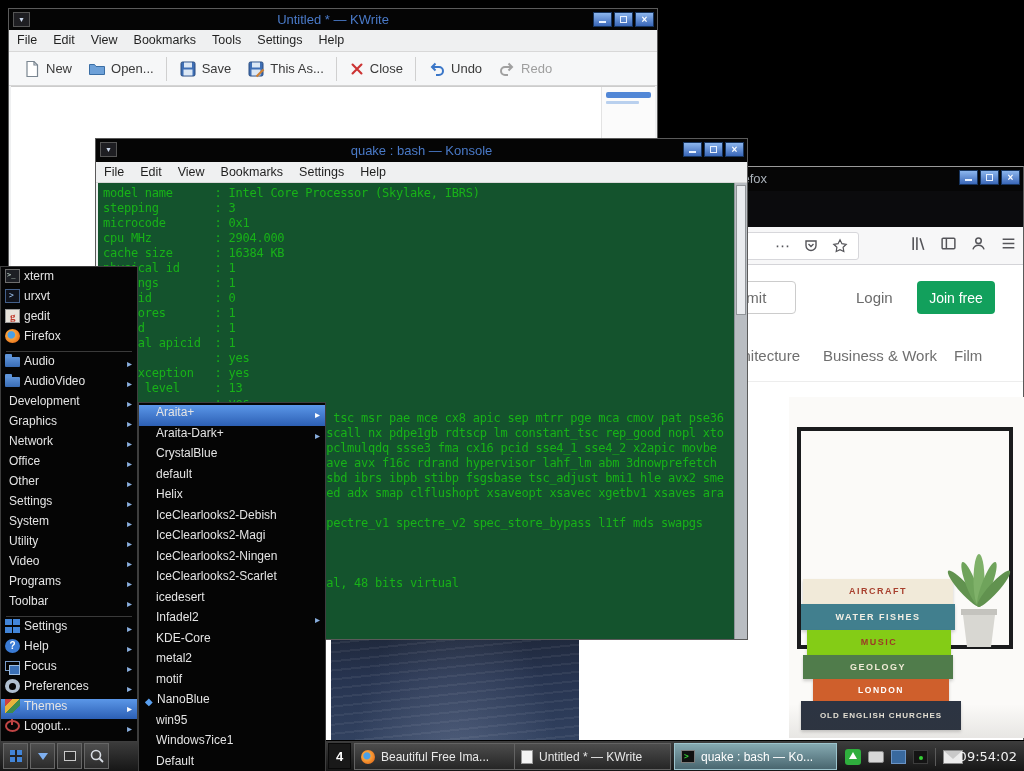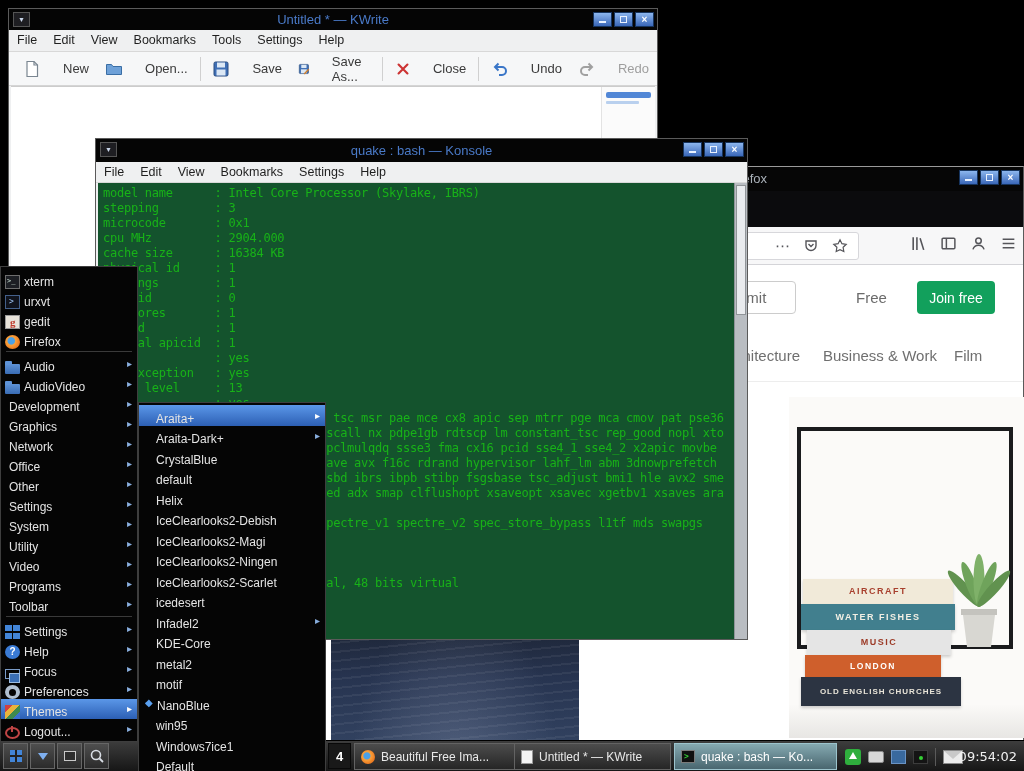--- a/index.html
+++ b/index.html
@@ -20,21 +20,21 @@
   .g-x{position:absolute;width:100%;text-align:center;line-height:13px;color:#fff;font-size:10px;font-weight:bold}
   .menubar{position:absolute;left:0;right:0;display:flex;align-items:center;background:#eff0f1;border-bottom:1px solid #d8d8d8;
            font-size:12.5px;color:#1f1f1f}
   .menubar span{padding:12px 8px;line-height:21px}
 
   
   .kwrite{left:8px;top:8px;width:650px;height:460px;z-index:2}
   .kwrite .menubar{top:21px;height:22px}
   .kw-toolbar{position:absolute;left:0;right:0;top:43px;height:34px;background:#f6f7f8;border-bottom:1px solid #d5d5d5;
               display:flex;align-items:center;padding-left:6px;font-size:13px;color:#3a3a3a}
-  .kbtn{display:flex;align-items:center;gap:22px;padding:0 8px;height:28px}
+  .kbtn{display:flex;align-items:center;gap:5px;padding:0 8px;height:28px}
   .kbtn.disabled{color:#9e9e9e}
   .ksep{width:1px;height:24px;background:#d0d0d0;margin:0 4px}
   .kw-text{position:absolute;left:2px;top:77px;right:2px;bottom:2px;background:#fff;border-top:1px solid #ccc}
   .kw-pre{font-family:"DejaVu Sans Mono",monospace;font-size:13px;line-height:17px;color:#1b1b1b;padding:5px 0 0 20px;white-space:pre}
   .kw-cursor{display:inline-block;width:2px;height:13px;background:#111;vertical-align:-2px;margin-left:1px}
   .kw-map{position:absolute;right:0;top:0;bottom:0;width:54px;background:#fbfbfb;border-left:1px solid #e3e3e3}
   .kw-map .view{position:absolute;left:4px;right:4px;top:5px;height:6px;background:#5287d6;border-radius:2px}
   .kw-map .m2{position:absolute;left:4px;right:16px;top:14px;height:3px;background:#b9d0ee;border-radius:1px}
 
   
@@ -76,29 +76,29 @@
       linear-gradient(#141a26 0%, #1d2535 35%, #273450 65%, #31415f 100%)}
   .photo-books{position:absolute;left:478px;top:132px;width:236px;height:341px;background:#fbfaf8;overflow:hidden}
   .photo-books::after{content:"";position:absolute;left:0;right:0;bottom:0;height:34px;
       background:linear-gradient(transparent, rgba(60,55,45,.10))}
   .shelf-frame{position:absolute;left:8px;top:30px;width:216px;height:222px;border:4px solid #1a1b1d}
   .bookstack{position:absolute;left:12px;top:182px;width:170px}
   .book{position:relative;text-align:center;font-weight:bold;font-size:9px;letter-spacing:1.5px;white-space:nowrap;
         overflow:hidden;box-shadow:0 2px 3px rgba(0,0,0,.18)}
   .b0{width:150px;margin-left:2px;height:25px;line-height:25px;background:#f1ead9;color:#a8402e}
   .b1{width:154px;margin-left:0;height:26px;line-height:26px;background:#417f8e;color:#f2efe4}
-  .b2{width:144px;margin-left:6px;height:25px;line-height:25px;background:#e5e5e5;color:#9c3a26}
+  .b2{width:144px;margin-left:6px;height:25px;line-height:25px;background:#84cc16;color:#9c3a26}
   .b3{width:150px;margin-left:2px;height:24px;line-height:24px;background:#507c4b;color:#f0ead6}
-  .b4{width:136px;margin-left:4px;height:22px;line-height:22px;background:#cf5f2c;color:#fff;font-size:8.5px}
+  .b4{width:136px;margin-left:12px;height:22px;line-height:22px;background:#cf5f2c;color:#fff;font-size:8.5px}
   .b5{width:160px;margin-left:0;height:29px;line-height:29px;background:#2c3442;color:#e8e4d8;font-size:8px;letter-spacing:1px}
   .plant{position:absolute;left:152px;top:150px}
 
   
   .menu{position:absolute;background:#050505;border:1px solid #3e3e3e;color:#e4e4e4;font-size:12px;padding:2px 0}
-  .mi{display:flex;align-items:flex-end;position:relative;padding:0 4px}
+  .mi{display:flex;align-items:flex-start;position:relative;padding:0 4px}
   .root-menu .mi{height:20px}
   .sub-menu .mi{height:20.5px;padding-left:6px}
   .mi .lbl{margin-left:4px;white-space:nowrap}
   .sub-menu .mi .lbl{margin-left:11px}
   .sub-menu .mi.has-ic .lbl{margin-left:1px}
   .mi .arr{position:absolute;right:5px;color:#88aede;font-size:10px;line-height:20px}
   .mi.hl{background:linear-gradient(#5b97e8,#2c5fb4)}
   .mi.hl .arr{color:#fff}
   .msep{height:1px;background:#3a3a3a;margin:2px 5px}
   .root-menu{left:0;top:266px;width:138px;z-index:6}
@@ -208,37 +208,38 @@
           <circle cx="8" cy="5.5" r="2.6" fill="none" stroke="#55555a" stroke-width="1.4"></circle>
           <path d="M2.8 13.5a5.4 5.4 0 0 1 10.4 0" fill="none" stroke="#55555a" stroke-width="1.4"></path>
         </svg>
         <svg class="fficon" width="17" height="17" viewBox="0 0 16 16">
           <path d="M2.5 4h11M2.5 8h11M2.5 12h11" stroke="#55555a" stroke-width="1.6"></path>
         </svg>
       </div>
     </div>
     <div class="ff-content">
       <button class="pg-submit">Submit</button>
-      <span class="pg-login">Free</span>
+      <span class="pg-login">Login</span>
       <button class="pg-join">Join free</button>
       <div class="pg-cats">
         <span class="cat0">Architecture</span>
         <span class="cat1">Business &amp; Work</span>
         <span class="cat2">Film</span>
       </div>
       <div class="pg-rule"></div>
 
       <div class="photo-sea"></div>
 
       <div class="photo-books">
         <div class="shelf-frame"></div>
         <div class="bookstack">
           <div class="book b0">AIRCRAFT</div>
           <div class="book b1">WATER FISHES</div>
           <div class="book b2">MUSIC</div>
+          <div class="book b3">GEOLOGY</div>
           <div class="book b4">LONDON</div>
           <div class="book b5">OLD ENGLISH CHURCHES</div>
         </div>
         <svg class="plant" width="76" height="104" viewBox="0 0 76 104">
           <g>
             <ellipse cx="38" cy="36" rx="5" ry="24" fill="#61924f" transform="rotate(-42 38 58)"></ellipse>
             <ellipse cx="38" cy="36" rx="5" ry="24" fill="#6fa35b" transform="rotate(-21 38 58)"></ellipse>
             <ellipse cx="38" cy="33" rx="5.5" ry="26" fill="#7fb169"></ellipse>
             <ellipse cx="38" cy="36" rx="5" ry="24" fill="#6fa35b" transform="rotate(21 38 58)"></ellipse>
             <ellipse cx="38" cy="36" rx="5" ry="24" fill="#61924f" transform="rotate(42 38 58)"></ellipse>
@@ -298,21 +299,21 @@
         </svg>
         <span>Save</span>
       </span>
       <span class="kbtn">
         <svg width="18" height="18" viewBox="0 0 18 18">
           <rect x="2" y="2" width="14" height="14" rx="1.5" fill="#3f6fb5" stroke="#2a4d80"></rect>
           <rect x="5" y="2.5" width="8" height="5" fill="#dce8f5"></rect>
           <rect x="4.5" y="9.5" width="9" height="6" fill="#dce8f5"></rect>
           <path d="M9.5 16.5l7-7" stroke="#d08030" stroke-width="2.2"></path>
         </svg>
-        <span>Save As...</span>
+        <span>This As...</span>
       </span>
       <span class="ksep"></span>
       <span class="kbtn">
         <svg width="16" height="16" viewBox="0 0 18 18">
           <path d="M4 4l10 10M14 4L4 14" stroke="#cc3333" stroke-width="2.4" stroke-linecap="round"></path>
         </svg>
         <span>Close</span>
       </span>
       <span class="ksep"></span>
       <span class="kbtn">

